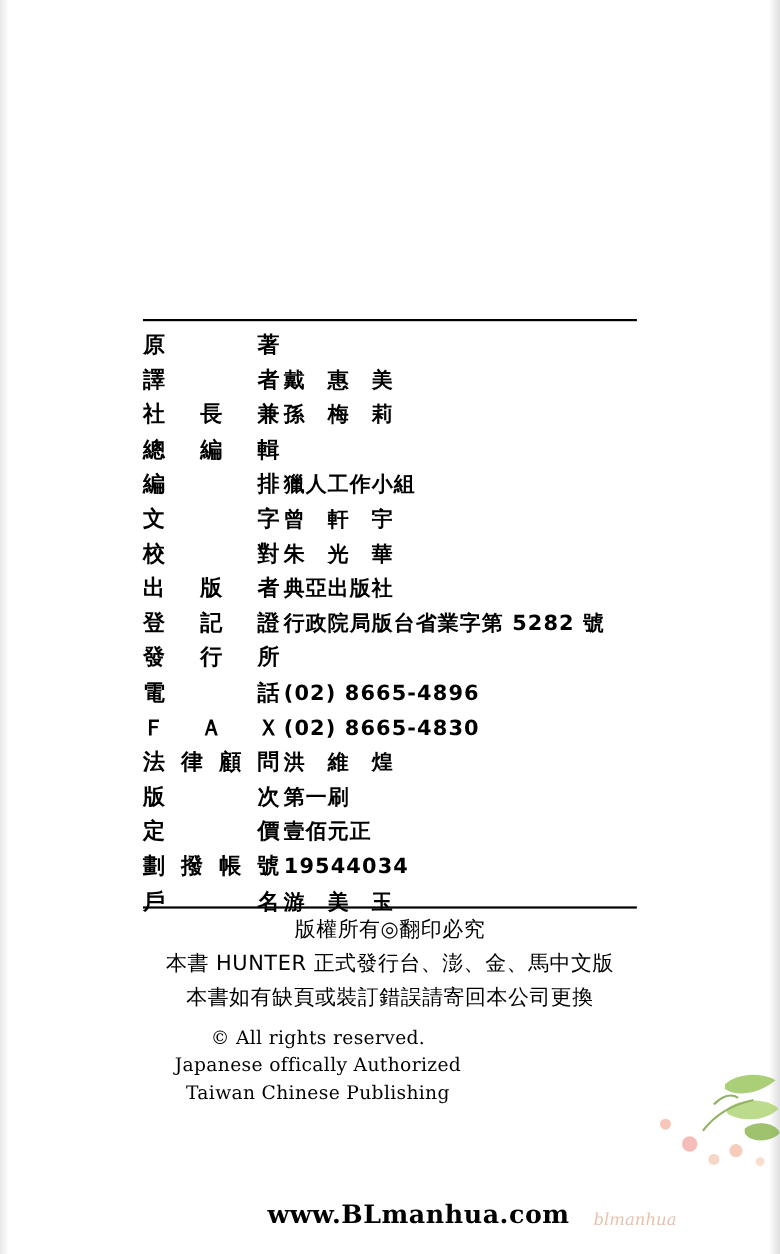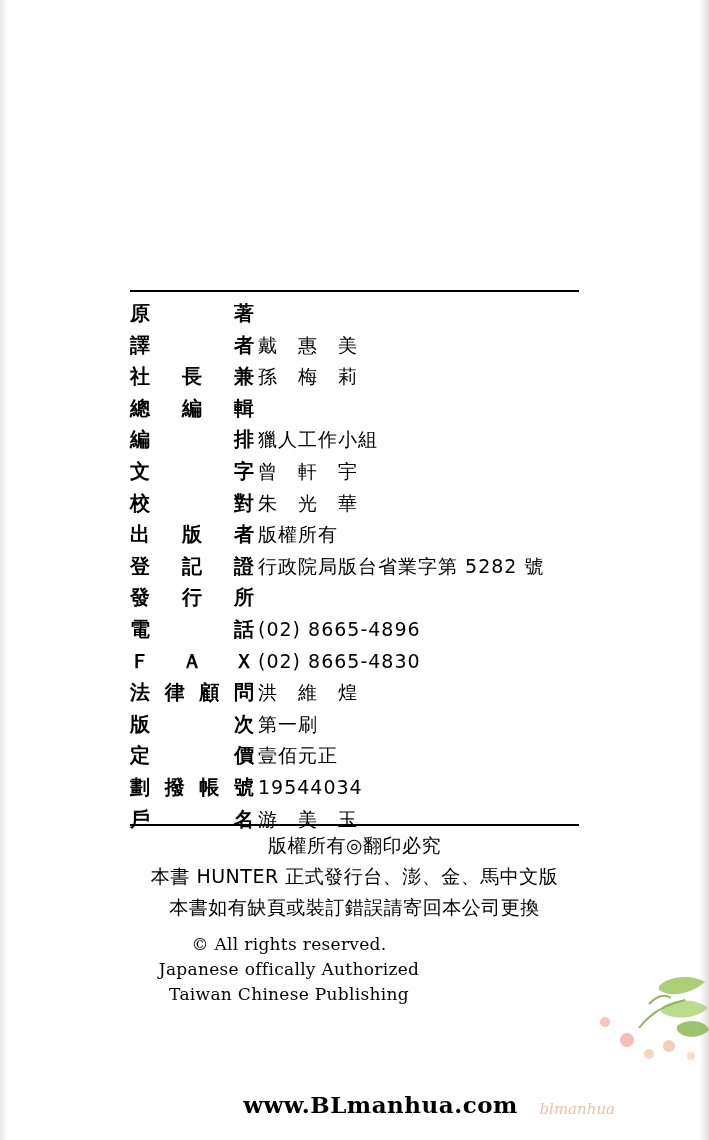--- a/index.html
+++ b/index.html
@@ -69,21 +69,21 @@
     display: flex;
     justify-content: space-between;
     padding-right: 4px;
     box-sizing: border-box;
     letter-spacing: 0;
   }
   .label span { display: inline-block; }
   .value {
     font-family: "DejaVu Sans", "Liberation Sans", sans-serif;
     font-size: 19px;
-    font-weight: 400;
+    font-weight: 700;
     white-space: nowrap;
     letter-spacing: 1px;
   }
 
   
   .notices {
     position: absolute;
     left: 0;
     top: 830px;
     width: 709px;
@@ -215,21 +215,21 @@
           <span>對</span>
         </div>
       <div class="value">朱　光　華</div>
     </div>
     <div class="row">
       <div class="label">
           <span>出</span>
           <span>版</span>
           <span>者</span>
         </div>
-      <div class="value">版權所有</div>
+      <div class="value">典亞出版社</div>
     </div>
     <div class="row">
       <div class="label">
           <span>登</span>
           <span>記</span>
           <span>證</span>
         </div>
       <div class="value">行政院局版台省業字第 5282 號</div>
     </div>
     <div class="row">

